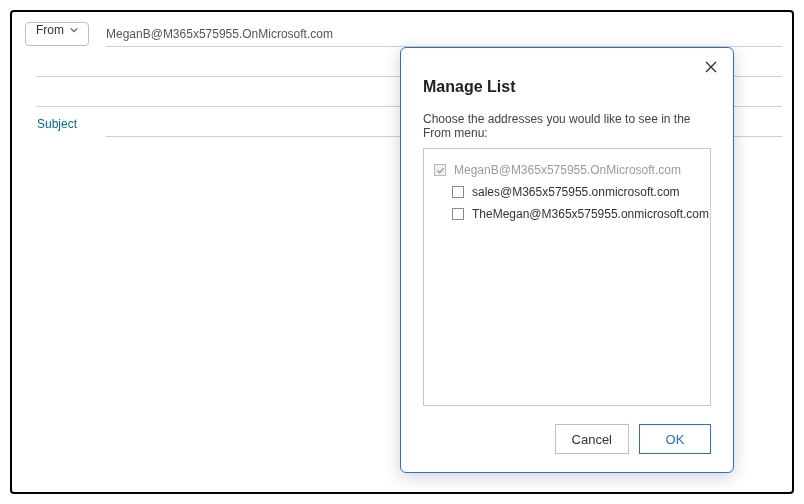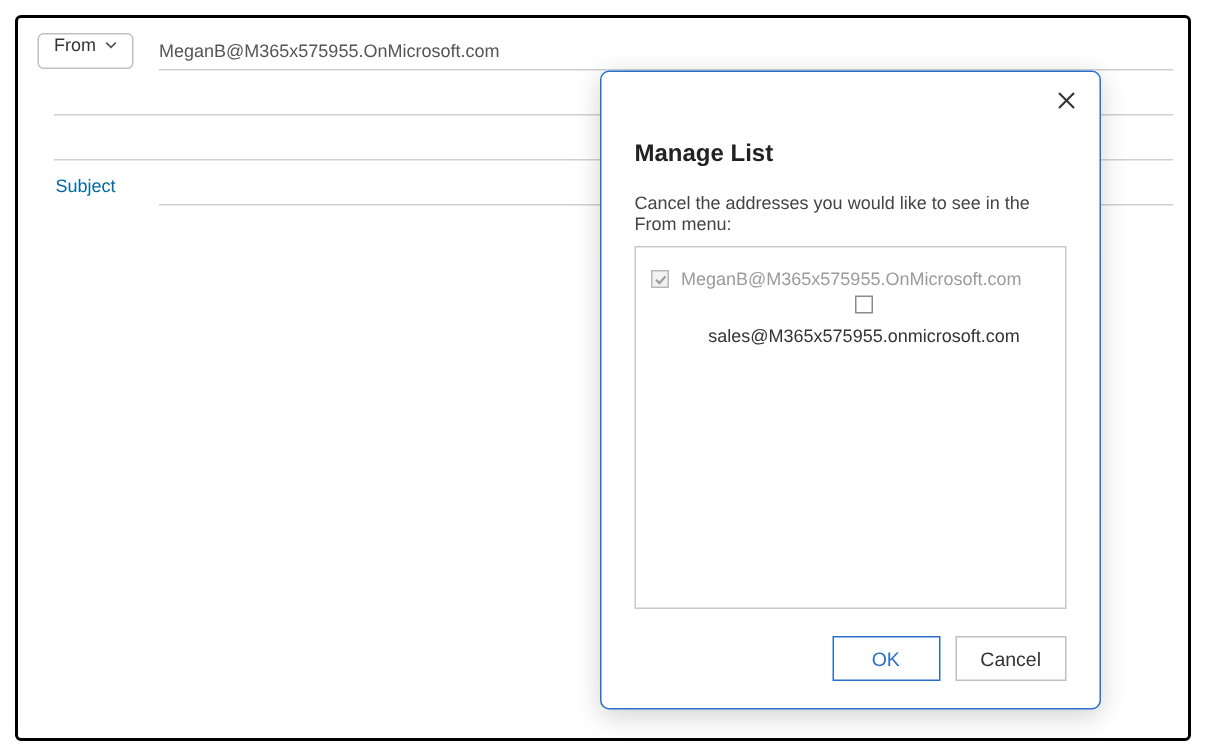--- a/index.html
+++ b/index.html
@@ -86,21 +86,21 @@
       top: 35px;
       left: 388px;
       width: 334px;
       height: 426px;
       background: #fff;
       border: 1px solid #2a6fc9;
       border-radius: 6px;
       box-shadow: 0 4px 18px rgba(0,0,0,0.18);
       display: flex;
       flex-direction: column;
-      padding: 32px 22px 18px 22px;
+      padding: 16px 22px 18px 22px;
     }
     .dialog-close {
       position: absolute;
       top: 12px;
       right: 14px;
       width: 16px;
       height: 16px;
       cursor: pointer;
       display: flex;
       align-items: center;
@@ -127,21 +127,20 @@
     }
     .list-item {
       display: flex;
       align-items: center;
       gap: 8px;
       font-size: 12px;
       height: 22px;
     }
     .list-item.nested {
       padding-left: 18px;
-      flex-direction: column;
     }
     .list-item.disabled {
       color: #9b9b9b;
     }
     .chk {
       width: 12px;
       height: 12px;
       border: 1px solid #8a8a8a;
       display: inline-flex;
       align-items: center;
@@ -218,40 +217,44 @@
   <div class="dialog">
     <div class="dialog-close">
       <span>
         <svg viewBox="0 0 12 12">
             <path d="M1 1 L11 11 M11 1 L1 11" stroke="#333" stroke-width="1.4" fill="none"></path>
           </svg>
       </span>
     </div>
 
     <div class="dialog-title">Manage List</div>
-    <div class="dialog-instruction">Cancel the addresses you would like to see in the From menu:</div>
+    <div class="dialog-instruction">Choose the addresses you would like to see in the From menu:</div>
 
     <div class="list-box">
 
       <div class="list-item disabled">
         <span class="chk disabled">
           <svg viewBox="0 0 10 10">
               <path d="M1.5 5 L4 7.5 L8.5 2.5" fill="none" stroke="#9b9b9b" stroke-width="1.6"></path>
             </svg>
         </span>
         <span>MeganB@M365x575955.OnMicrosoft.com</span>
       </div>
 
       <div class="list-item nested">
         <span class="chk"></span>
         <span>sales@M365x575955.onmicrosoft.com</span>
       </div>
 
+      <div class="list-item nested">
+        <span class="chk"></span>
+        <span>TheMegan@M365x575955.onmicrosoft.com</span>
+      </div>
 
     </div>
 
     <div class="dialog-footer">
+      <button class="btn">Cancel</button>
       <button class="btn primary">OK</button>
-      <button class="btn">Cancel</button>
     </div>
   </div>
 
 </div>
 
 </body></html>

